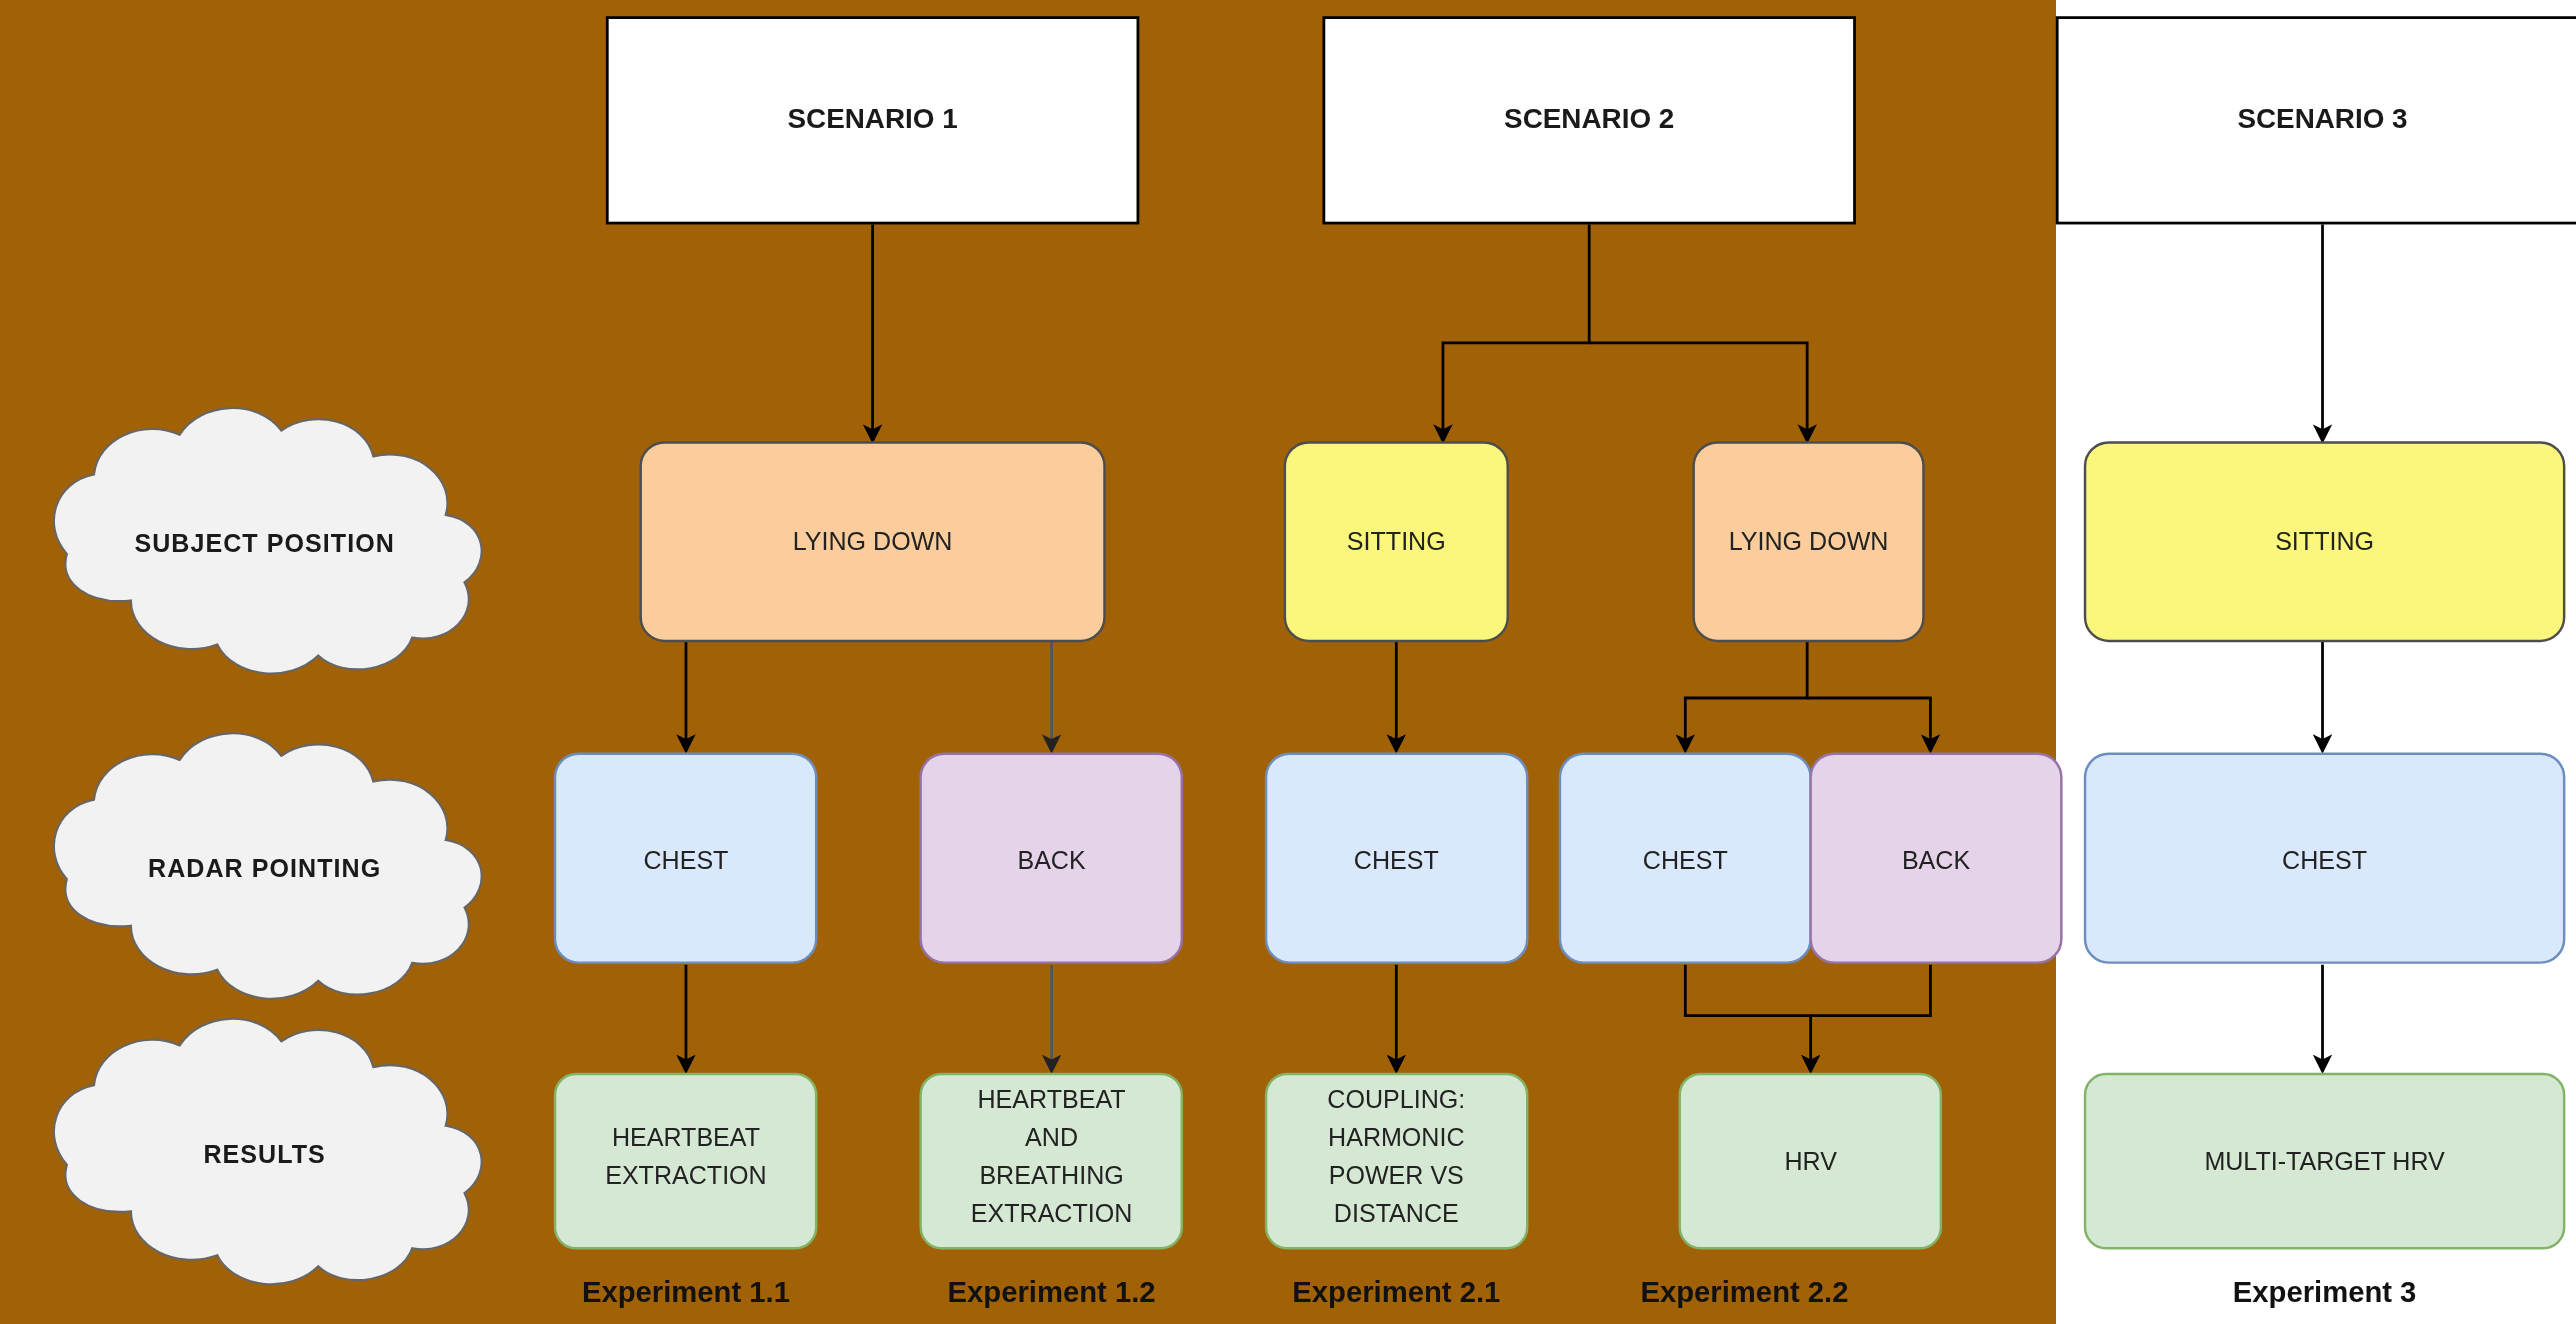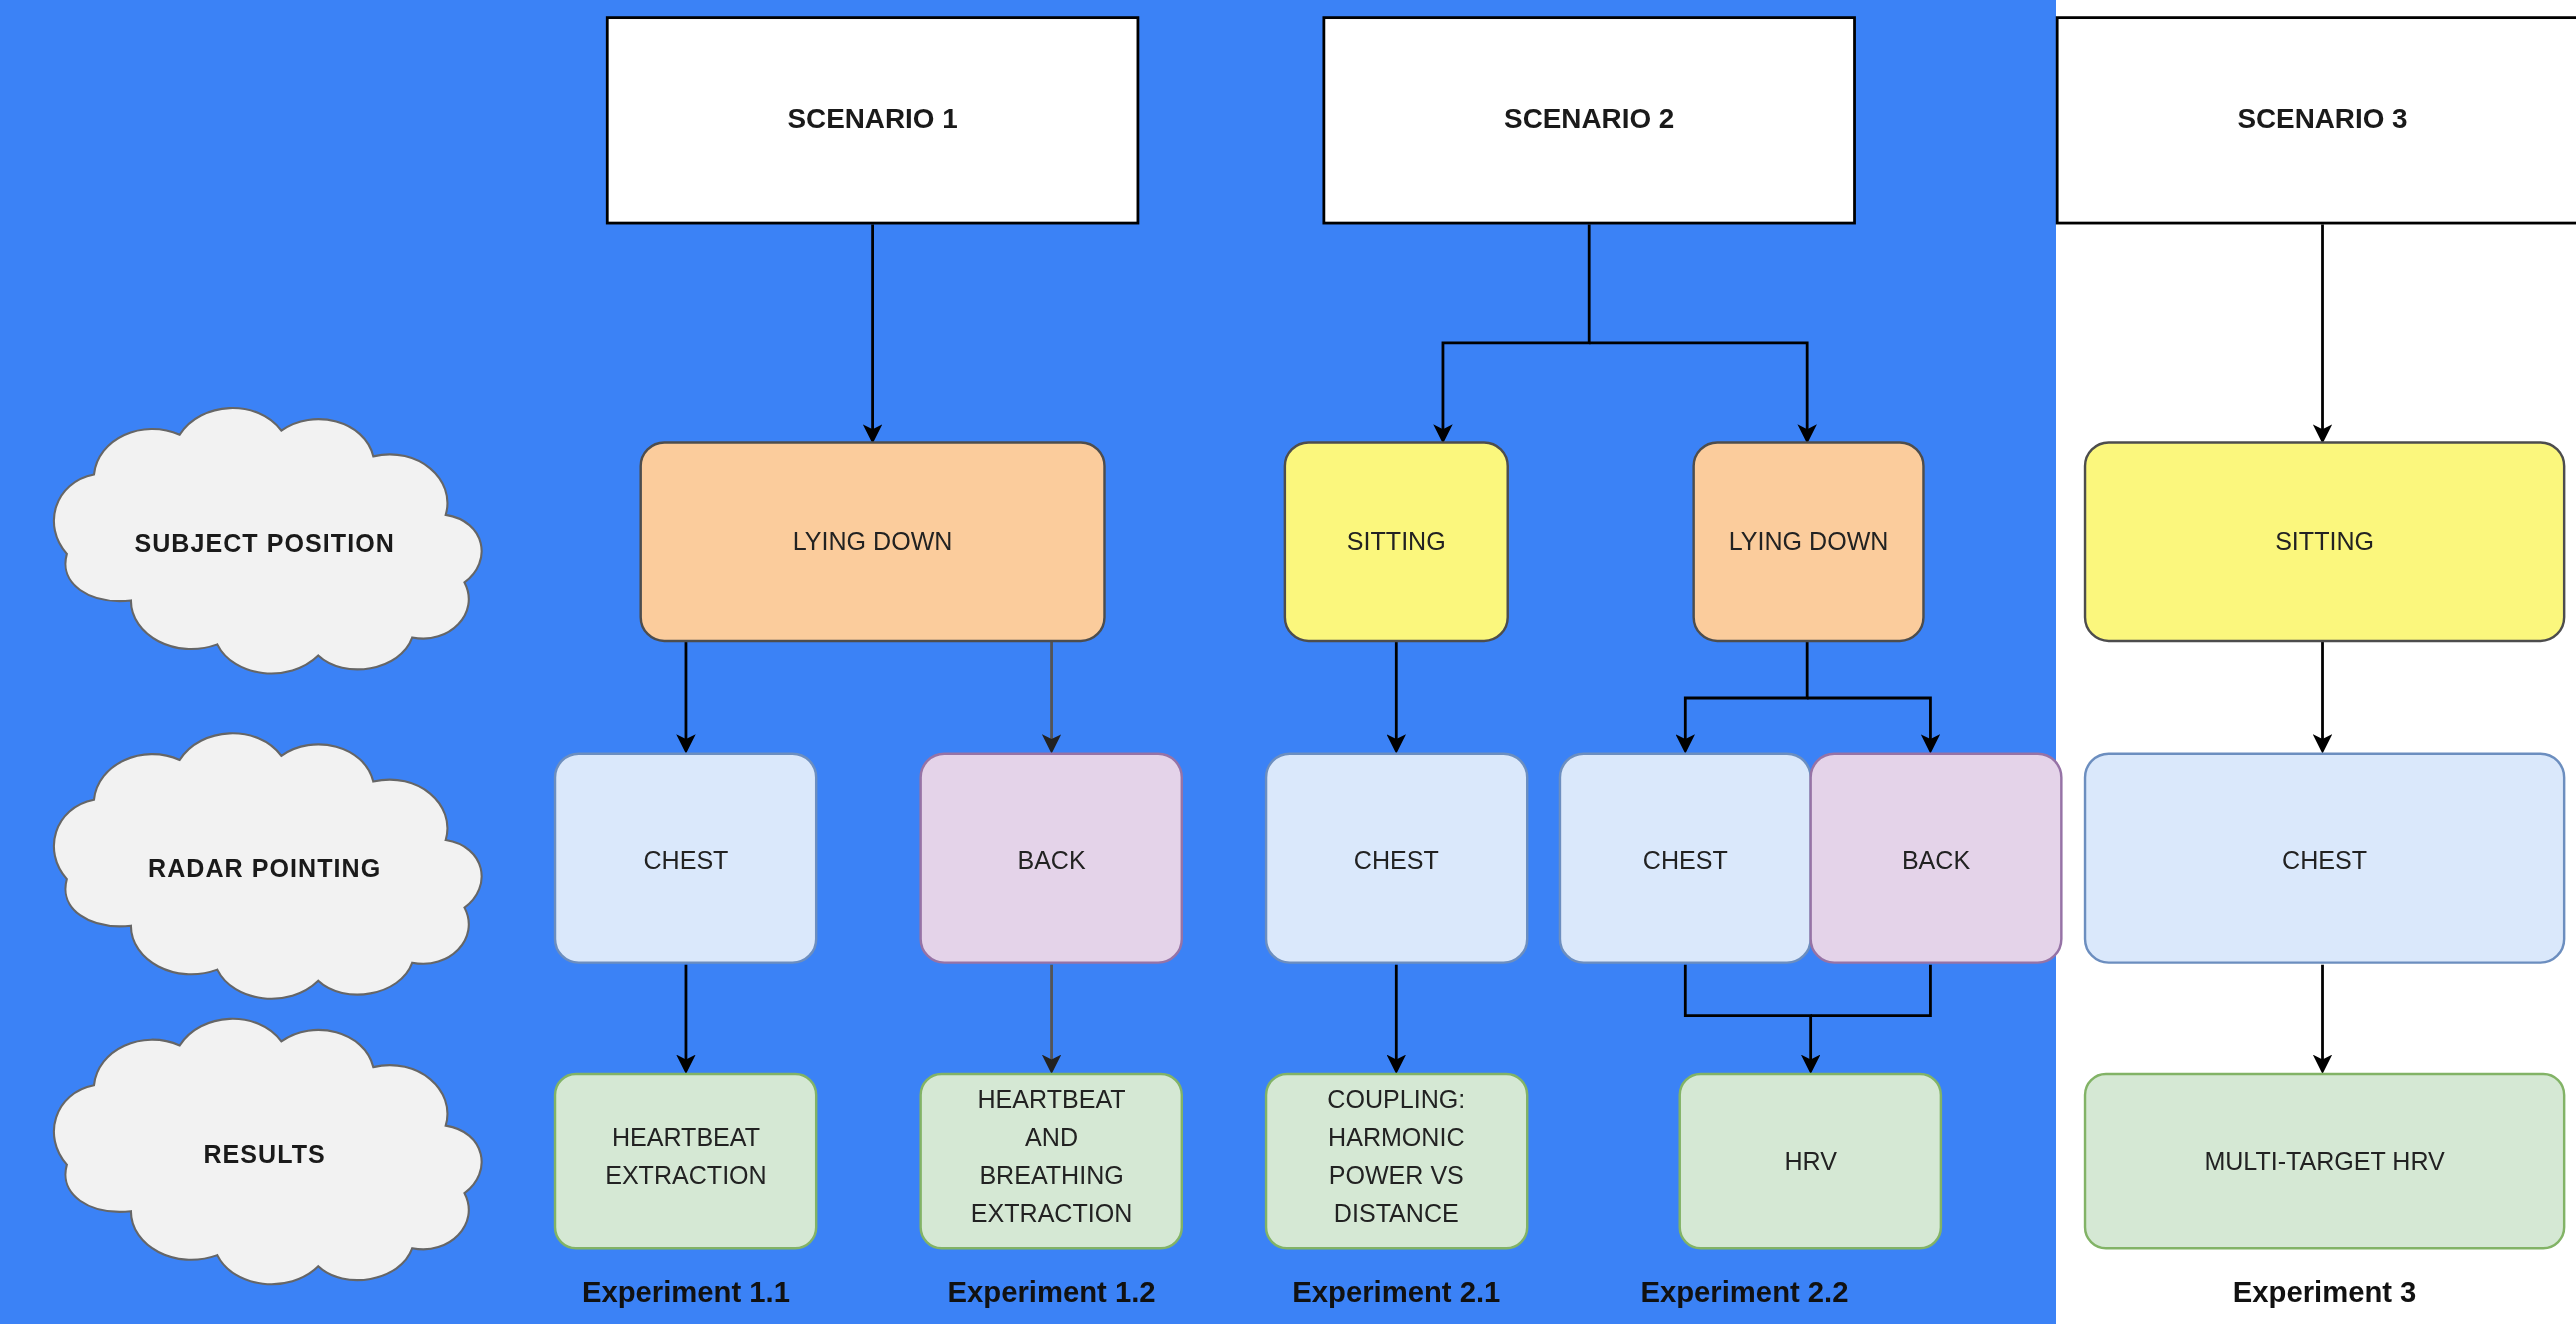--- a/index.html
+++ b/index.html
@@ -2,21 +2,21 @@
 <html style="font-size:11px"><head>
 <meta charset="utf-8">
 <title>Experiment Flowchart</title>
 <style>
   html,body{margin:0;padding:0;background:#ffffff;}
   body{
     width:2576px;height:1325px;overflow:hidden;
     font-family:"Liberation Sans","DejaVu Sans",sans-serif;
     -webkit-font-smoothing:antialiased;
   }
-  #stage{position:relative;width:2056px;height:1325px;background:#3b82f6;text-align:right;}
+  #stage{position:relative;width:2056px;height:1325px;background:#a16207;text-align:right;}
   svg#diagram{position:absolute;left:0;top:0;width:2576px;height:1325px;display:block;}
 
   .scenario-box{fill:#ffffff;stroke:#000000;stroke-width:4;}
   .scenario-label{font-family:"Liberation Sans","DejaVu Sans",sans-serif;
     font-size:40px;font-weight:bold;fill:#1a1a1a;text-anchor:middle;dominant-baseline:middle;}
 
   .node-rect{stroke-width:3.5;}
   .node-label{font-family:"Liberation Sans","DejaVu Sans",sans-serif;
     font-size:36px;font-weight:400;fill:#222222;text-anchor:middle;}
 

